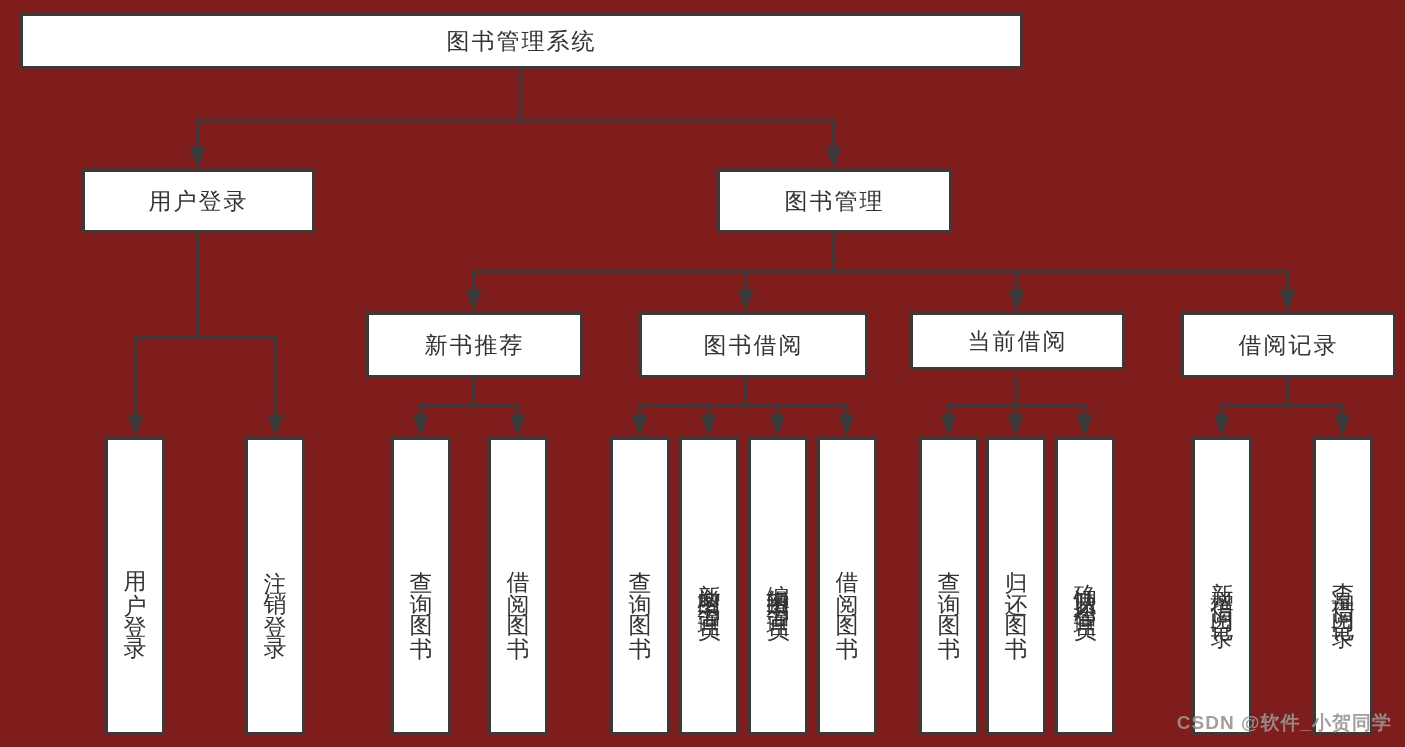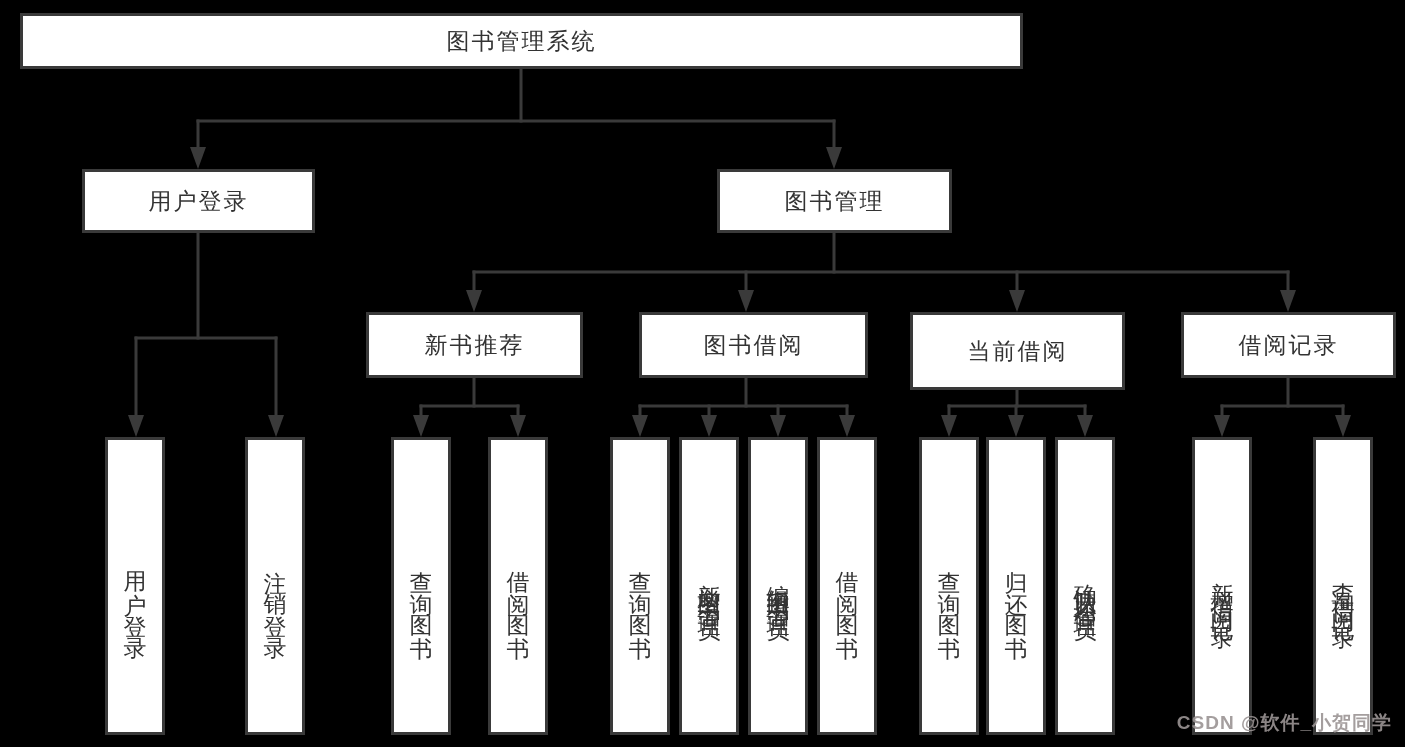--- a/index.html
+++ b/index.html
@@ -5,21 +5,21 @@
   html, body {
     margin: 0;
     padding: 0;
     background: #ffffff;
     font-family: "Liberation Sans", sans-serif;
   }
   .canvas {
     position: relative;
     width: 1405px;
     height: 747px;
-    background: #000000;
+    background: #7f1d1d;
     overflow: hidden;
   }
   svg.connectors {
     position: absolute;
     left: 0; top: 0;
     width: 1405px;
     height: 747px;
   }
   svg.connectors line {
     stroke: #3a3a3a;
@@ -147,21 +147,21 @@
   <div class="node" style="left:717px; top:169px; width:235px; height:64px;">
     <span>图书管理</span>
   </div>
 
   <div class="node" style="left:366px; top:312px; width:217px; height:66px;">
     <span>新书推荐</span>
   </div>
   <div class="node" style="left:639px; top:312px; width:229px; height:66px;">
     <span>图书借阅</span>
   </div>
-  <div class="node" style="left:910px; top:312px; width:215px; height:78px;">
+  <div class="node" style="left:910px; top:312px; width:215px; height:58px;">
     <span>当前借阅</span>
   </div>
   <div class="node" style="left:1181px; top:312px; width:215px; height:66px;">
     <span>借阅记录</span>
   </div>
 
   <div class="node leaf" style="left:105px; top:437px; width:60px; height:298px;">
     <span class="vtext">用户登录</span>
   </div>
   <div class="node leaf" style="left:245px; top:437px; width:60px; height:298px;">

